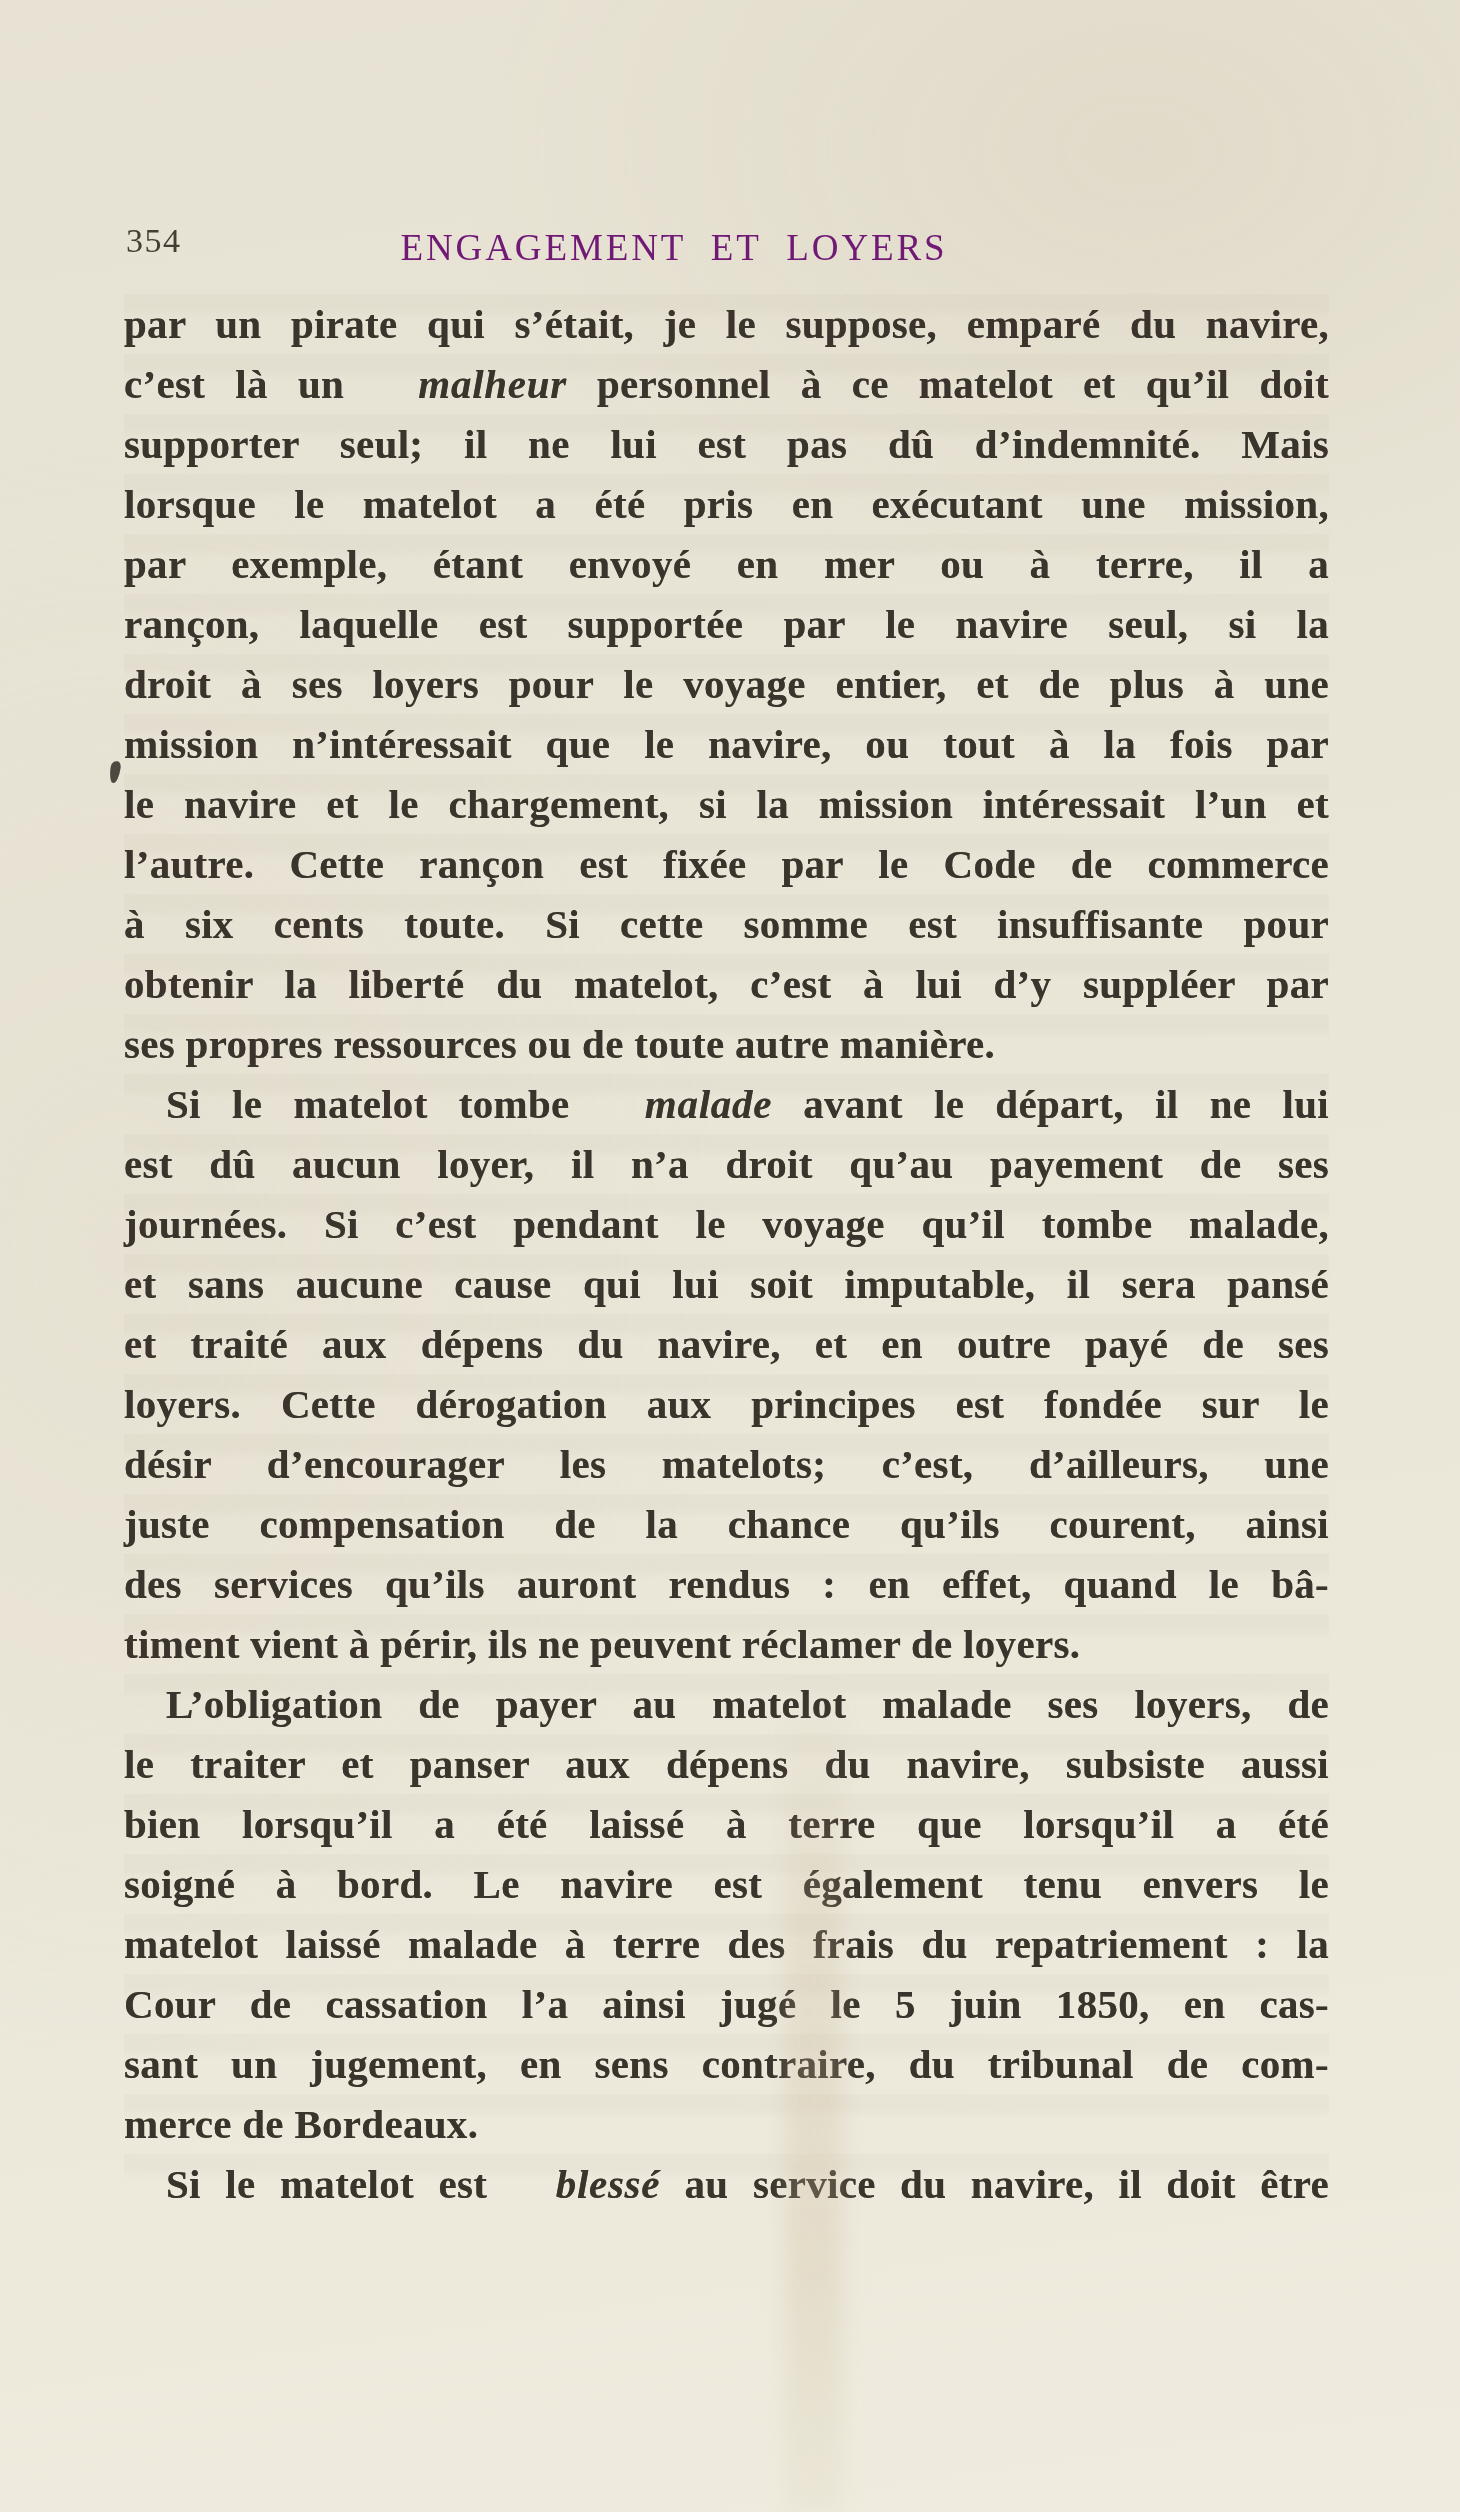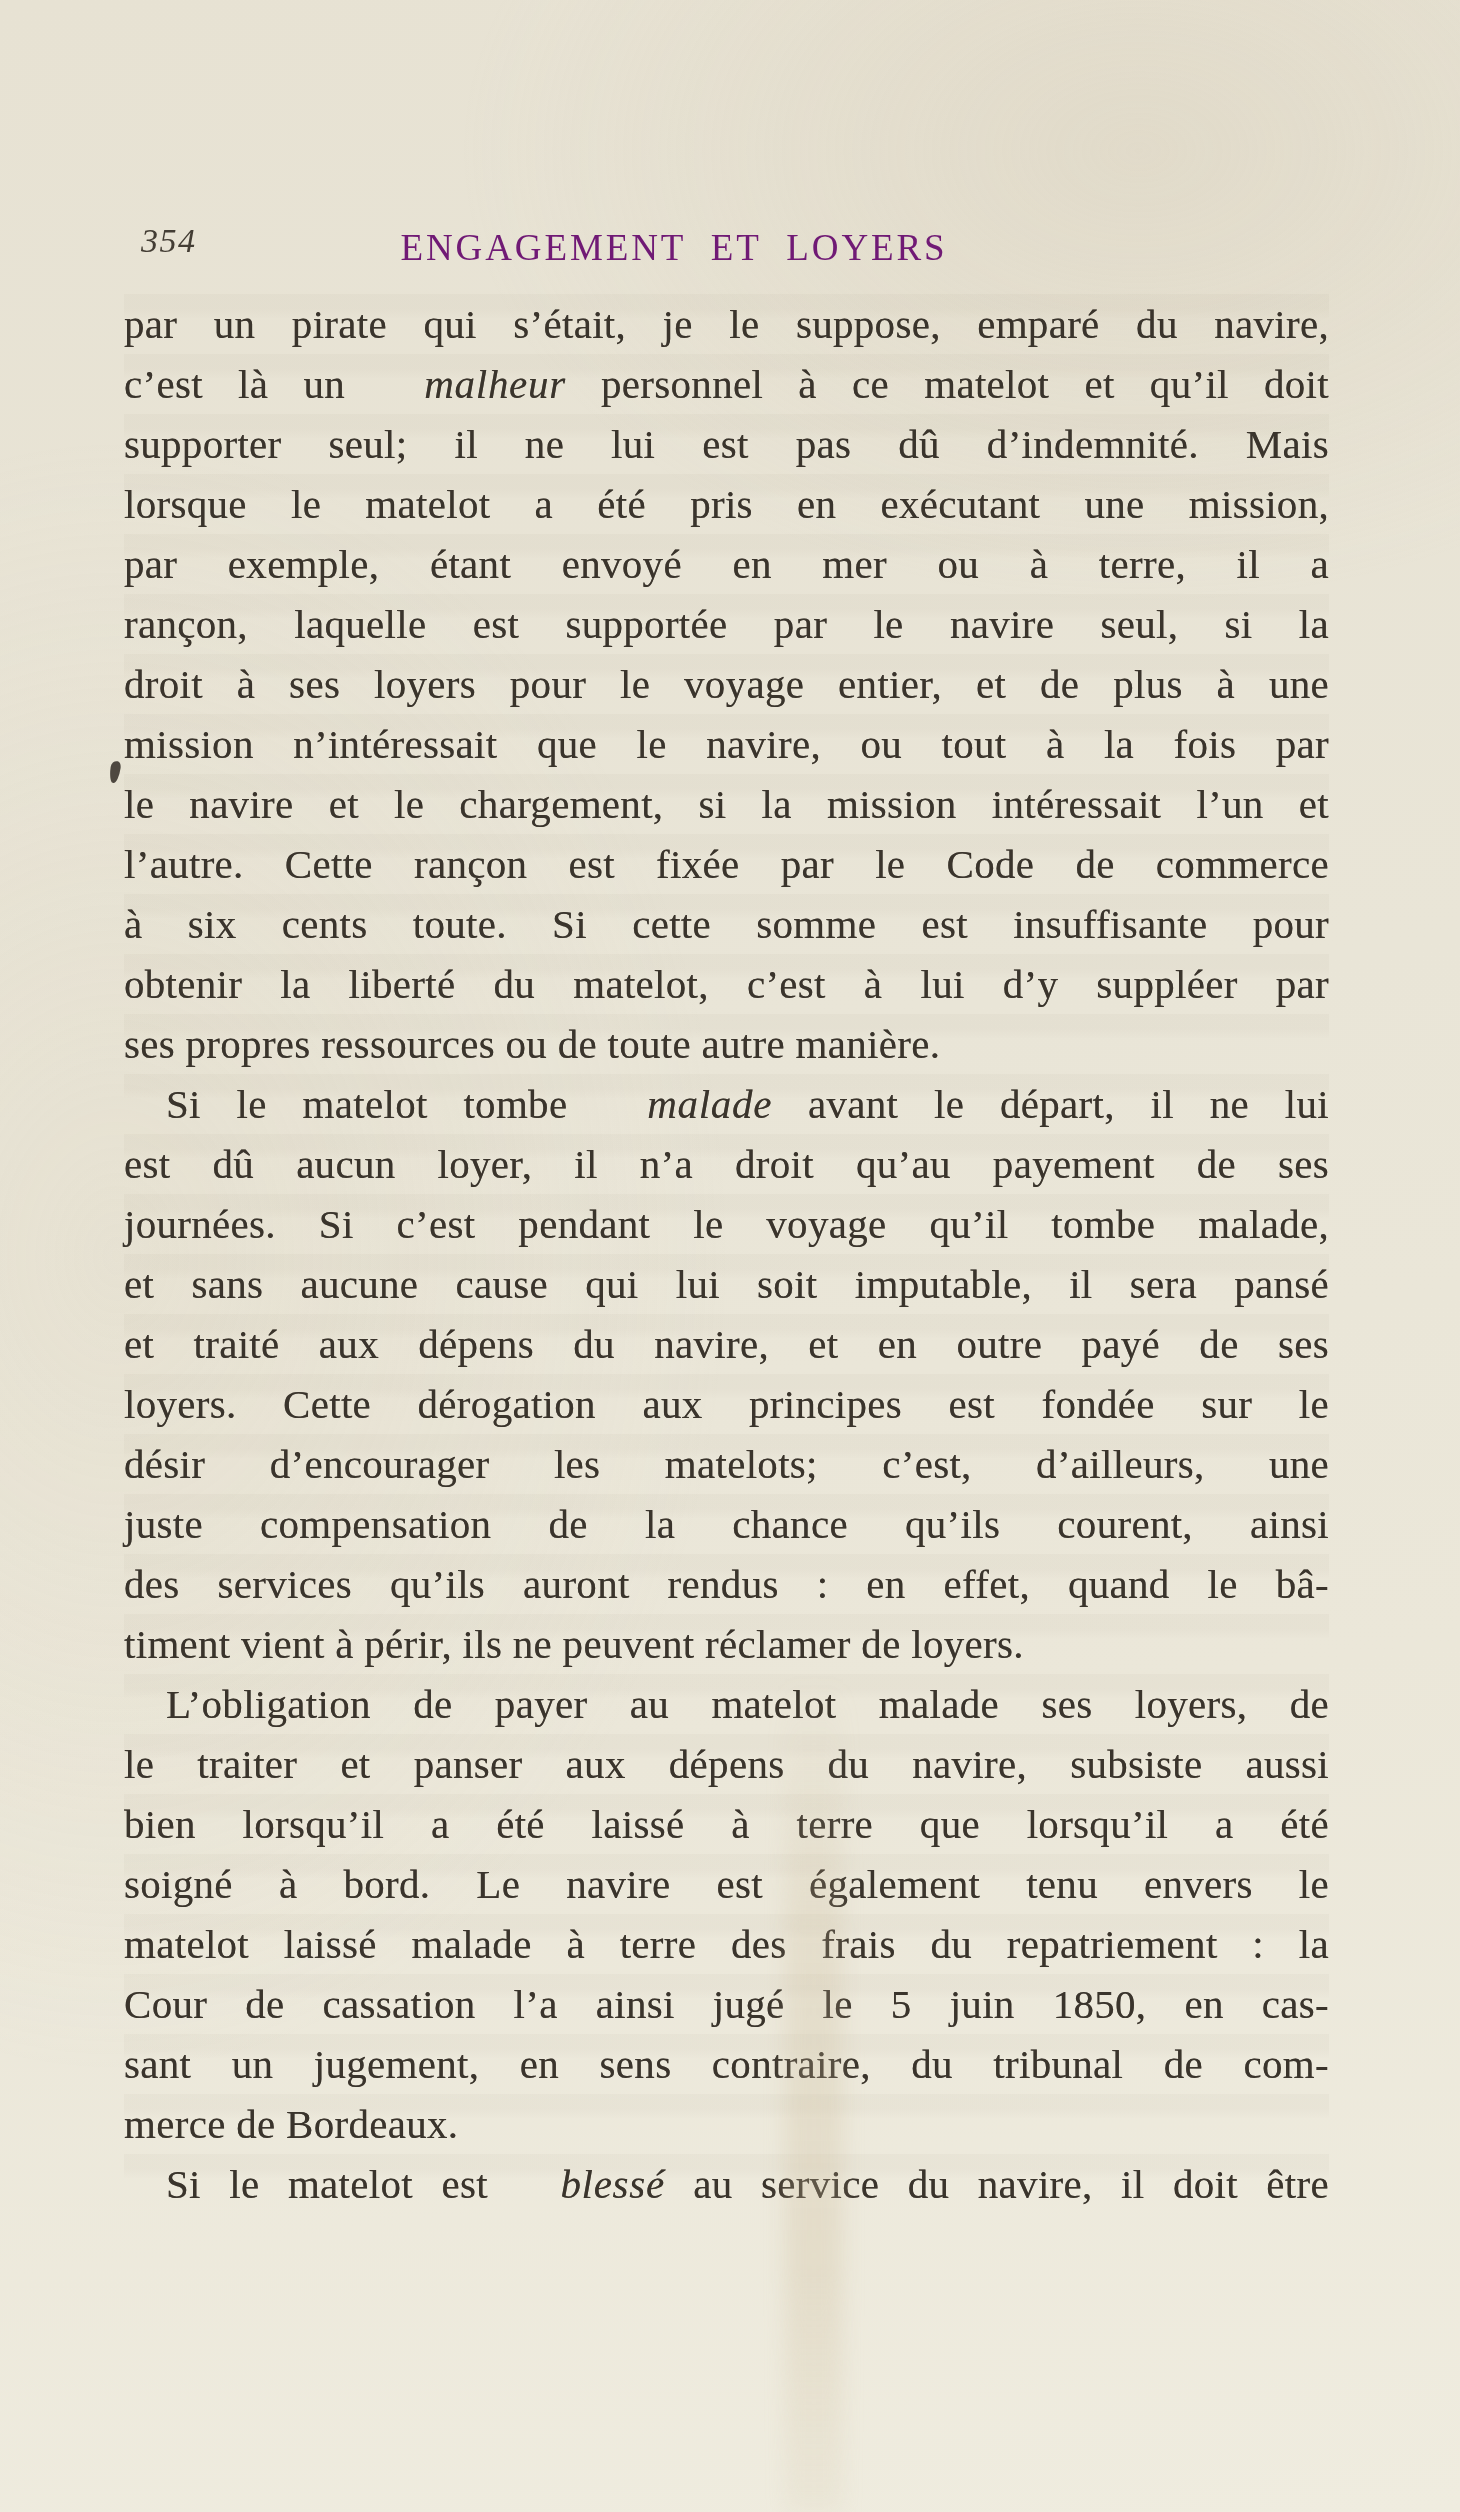--- a/index.html
+++ b/index.html
@@ -23,26 +23,25 @@
 
   .header-row {
     position: absolute;
     top: 219px;
     left: 124px;
     width: 1205px;
     height: 47px;
   }
   .page-number {
     position: absolute;
-    left: 17px;
+    left: 2px;
     top: 2.9px;
     font-size: 34px;
     letter-spacing: 1.5px;
     color: #433d34;
-    font-style: italic;
   }
   .running-head {
     position: absolute;
     left: 550px;
     top: 7.3px;
     transform: translateX(-50%);
     font-size: 37px;
     letter-spacing: 2.9px;
     word-spacing: 13px;
     white-space: nowrap;
@@ -58,20 +57,21 @@
     line-height: 60px;
     letter-spacing: 0.3px;
     color: #3a342c;
     text-shadow: 0 0 0.4px rgba(58,52,44,0.65);
     
     background: repeating-linear-gradient(180deg,
       rgba(124,111,87,0.045) 0px,
       rgba(124,111,87,0.045) 14.6px,
       rgba(124,111,87,0) 25px,
       rgba(124,111,87,0) 60px);
+    font-weight: bold;
   }
 
   .line {
     text-align: justify;
     text-align-last: justify;
     text-justify: inter-word;
     white-space: nowrap;
   }
   .line.last { text-align-last: left; }
   .line.indent { padding-left: 42px; }

